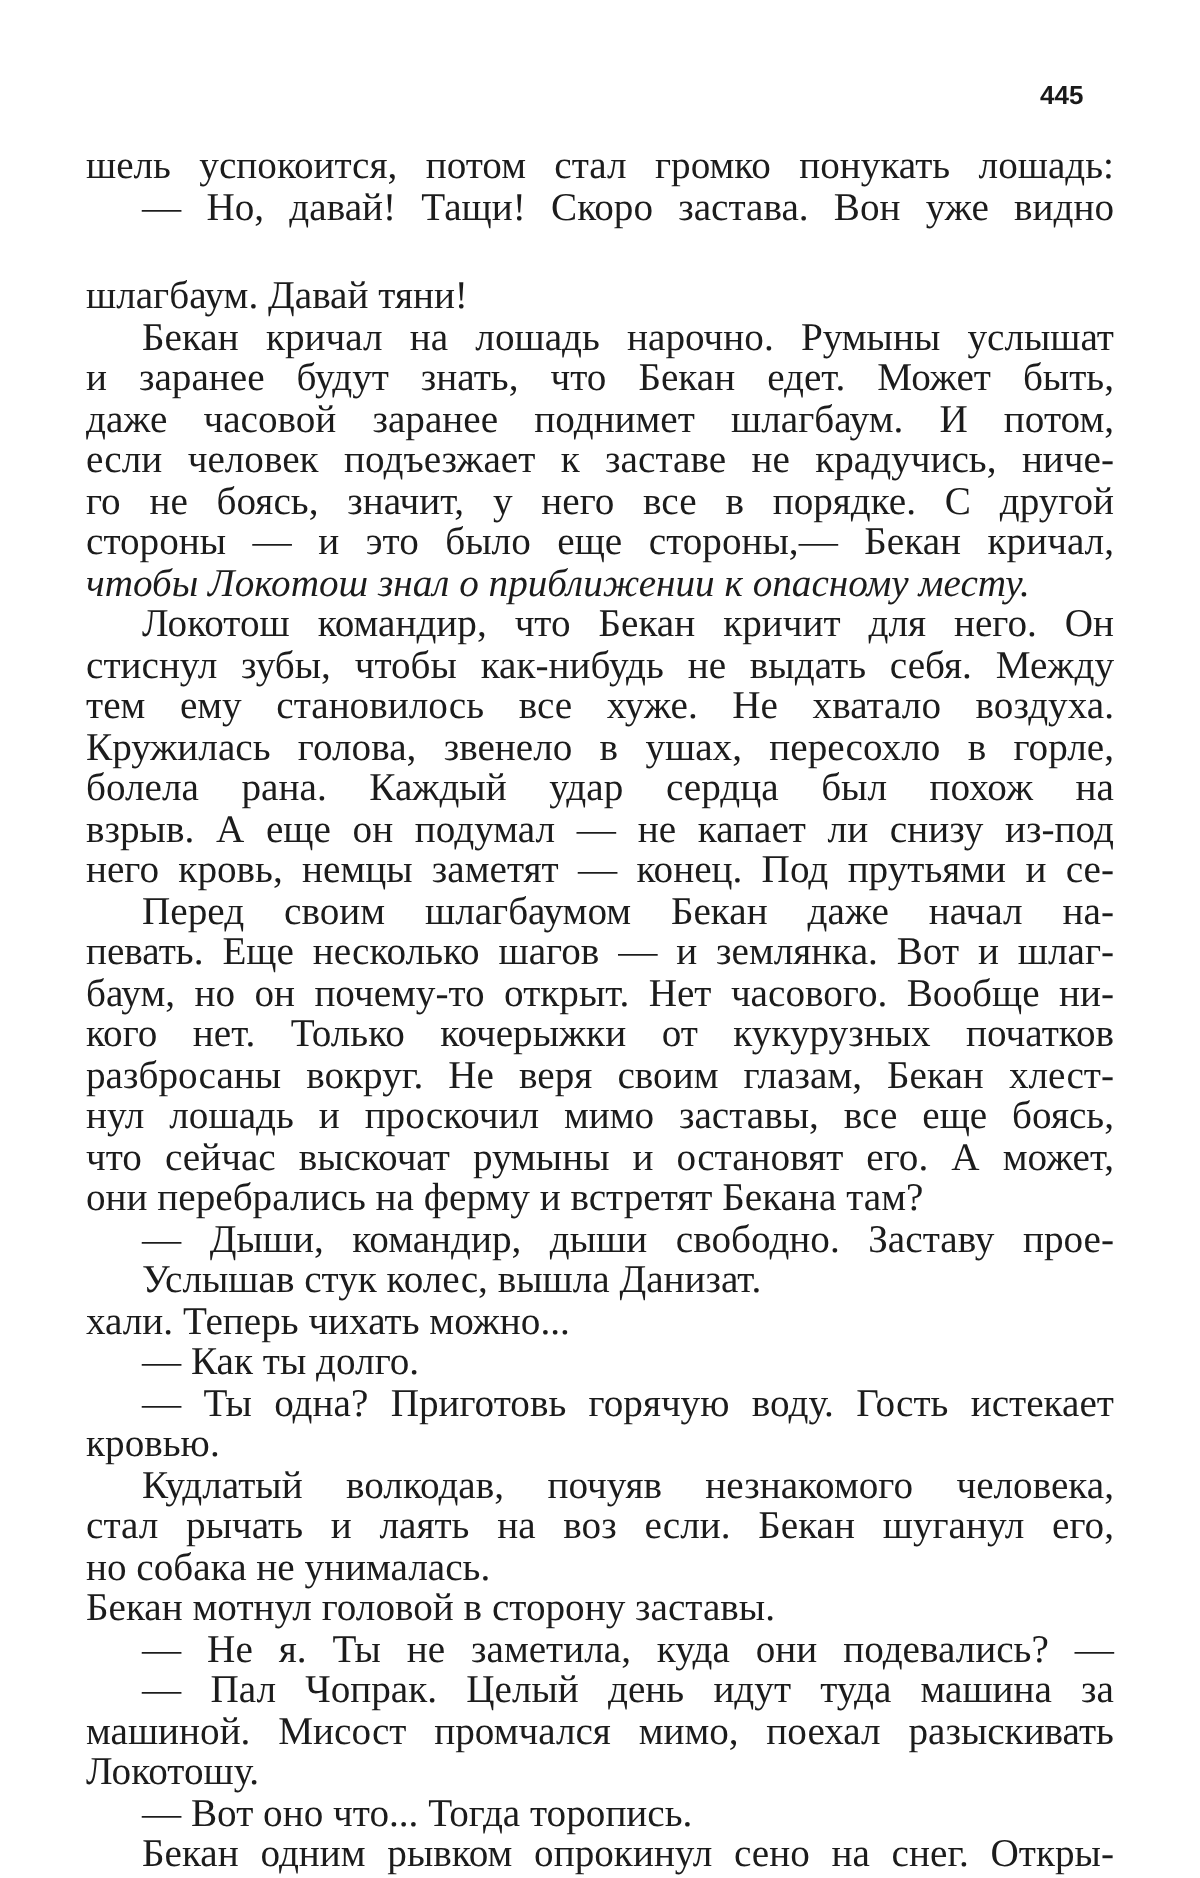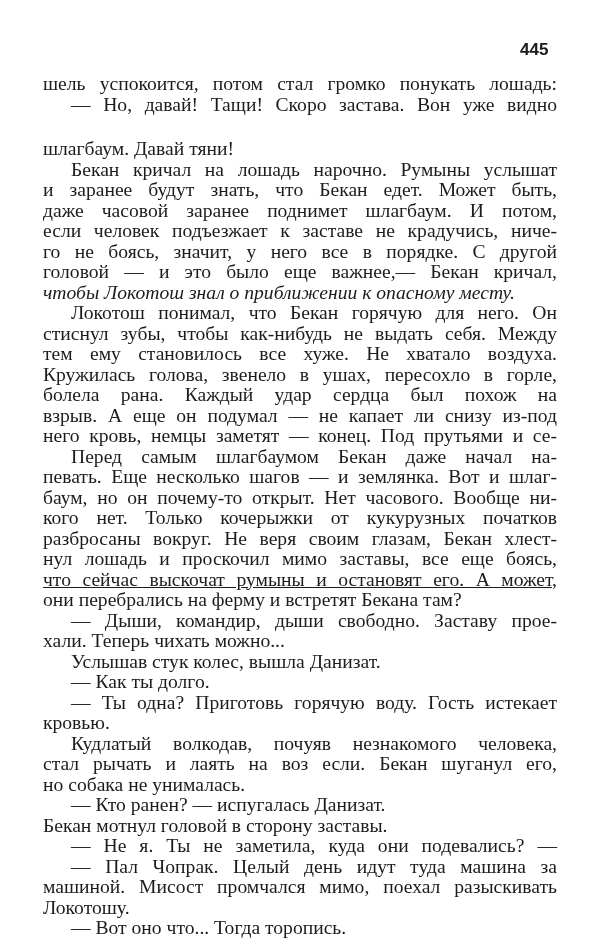--- a/index.html
+++ b/index.html
@@ -1,20 +1,20 @@
 <!DOCTYPE html>
 <html><head>
 <meta charset="utf-8">
 <style>
   html, body { margin:0; padding:0; background:#ffffff; }
   body { width:600px; height:939px; position:relative; overflow:hidden; }
   .page-number {
     position:absolute; top:40px; left:520px;
     font-family:"Liberation Sans", sans-serif; font-weight:bold;
-    font-size:17px; color:#1a1a1a; letter-spacing:0;
+    font-size:13px; color:#1a1a1a; letter-spacing:0;
   }
   .text {
     position:absolute; top:74px; left:43px; width:514px;
     font-family:"Liberation Serif", serif; font-size:19.6px;
     line-height:20.5px; color:#1c1c1c;
   }
   .line { display:block; white-space:nowrap; text-align:justify; text-align-last:justify; height:20.5px; }
   .line.last { text-align-last:left; }
   .line.indent { padding-left:28px; }
 </style>
@@ -25,47 +25,46 @@
   <div class="page-number">445</div>
   <div class="text" id="text">
       <span class="line" style="display: block;">шель успокоится, потом стал громко понукать лошадь:</span>
       <span class="line indent" style="display: block;">— Но, давай! Тащи! Скоро застава. Вон уже видно</span>
       <span class="line last" style="display: block; margin-top: 24px;">шлагбаум. Давай тяни!</span>
       <span class="line indent" style="display: block;">Бекан кричал на лошадь нарочно. Румыны услышат</span>
       <span class="line" style="display: block;">и заранее будут знать, что Бекан едет. Может быть,</span>
       <span class="line" style="display: block;">даже часовой заранее поднимет шлагбаум. И потом,</span>
       <span class="line" style="display: block;">если человек подъезжает к заставе не крадучись, ниче-</span>
       <span class="line" style="display: block;">го не боясь, значит, у него все в порядке. С другой</span>
-      <span class="line" style="display: block;">головой — и это было еще важнее,— Бекан кричал,</span>
+      <span class="line" style="display: block;">стороны — и это было еще стороны,— Бекан кричал,</span>
       <span class="line last" style="display: block; font-style: italic;">чтобы Локотош знал о приближении к опасному месту.</span>
-      <span class="line indent" style="display: block;">Локотош понимал, что Бекан горячую для него. Он</span>
+      <span class="line indent" style="display: block;">Локотош командир, что Бекан кричит для него. Он</span>
       <span class="line" style="display: block;">стиснул зубы, чтобы как-нибудь не выдать себя. Между</span>
       <span class="line" style="display: block;">тем ему становилось все хуже. Не хватало воздуха.</span>
       <span class="line" style="display: block;">Кружилась голова, звенело в ушах, пересохло в горле,</span>
       <span class="line" style="display: block;">болела рана. Каждый удар сердца был похож на</span>
       <span class="line" style="display: block;">взрыв. А еще он подумал — не капает ли снизу из-под</span>
       <span class="line" style="display: block;">него кровь, немцы заметят — конец. Под прутьями и се-</span>
-      <span class="line indent" style="display: block;">Перед самым шлагбаумом Бекан даже начал на-</span>
+      <span class="line indent" style="display: block;">Перед своим шлагбаумом Бекан даже начал на-</span>
       <span class="line" style="display: block;">певать. Еще несколько шагов — и землянка. Вот и шлаг-</span>
       <span class="line" style="display: block;">баум, но он почему-то открыт. Нет часового. Вообще ни-</span>
       <span class="line" style="display: block;">кого нет. Только кочерыжки от кукурузных початков</span>
       <span class="line" style="display: block;">разбросаны вокруг. Не веря своим глазам, Бекан хлест-</span>
       <span class="line" style="display: block;">нул лошадь и проскочил мимо заставы, все еще боясь,</span>
-      <span class="line" style="display: block; text-decoration: underline;">что сейчас выскочат румыны и остановят его. А может,</span>
+      <span class="line" style="display: block;">что сейчас выскочат румыны и остановят его. А может,</span>
       <span class="line last" style="display: block;">они перебрались на ферму и встретят Бекана там?</span>
       <span class="line indent" style="display: block;">— Дыши, командир, дыши свободно. Заставу прое-</span>
+      <span class="line indent last" style="display: block;">Услышав стук колес, вышла Данизат.</span>
       <span class="line last" style="display: block;">хали. Теперь чихать можно...</span>
-      <span class="line indent last" style="display: block;">Услышав стук колес, вышла Данизат.</span>
       <span class="line indent last" style="display: block;">— Как ты долго.</span>
       <span class="line indent" style="display: block;">— Ты одна? Приготовь горячую воду. Гость истекает</span>
       <span class="line last" style="display: block;">кровью.</span>
       <span class="line indent" style="display: block;">Кудлатый волкодав, почуяв незнакомого человека,</span>
       <span class="line" style="display: block;">стал рычать и лаять на воз если. Бекан шуганул его,</span>
       <span class="line last" style="display: block;">но собака не унималась.</span>
-      <span class="line indent last" style="display: block;">— Кто ранен? — испугалась Данизат.</span>
       <span class="line last" style="display: block;">Бекан мотнул головой в сторону заставы.</span>
       <span class="line indent" style="display: block;">— Не я. Ты не заметила, куда они подевались? —</span>
       <span class="line indent" style="display: block;">— Пал Чопрак. Целый день идут туда машина за</span>
       <span class="line" style="display: block;">машиной. Мисост промчался мимо, поехал разыскивать</span>
       <span class="line last" style="display: block;">Локотошу.</span>
       <span class="line indent last" style="display: block;">— Вот оно что... Тогда торопись.</span>
       <span class="line indent" style="display: block;">Бекан одним рывком опрокинул сено на снег. Откры-</span>
     </div>
 </div>
 

